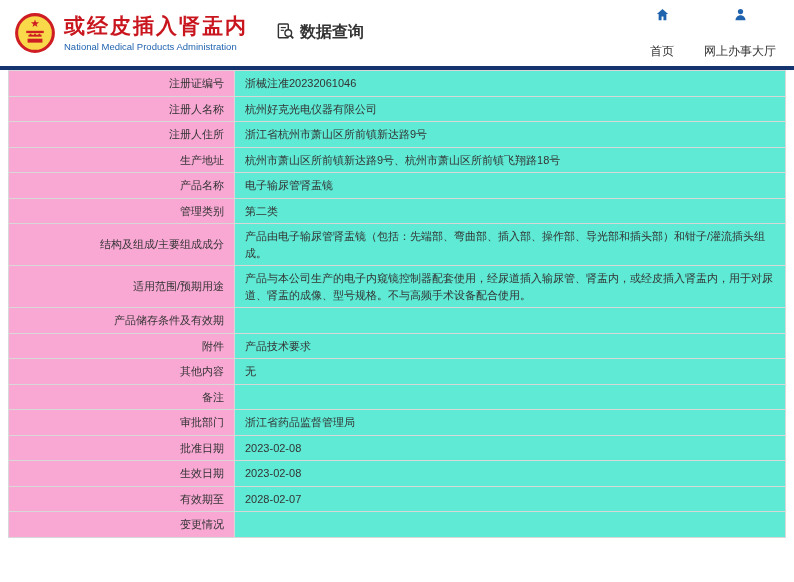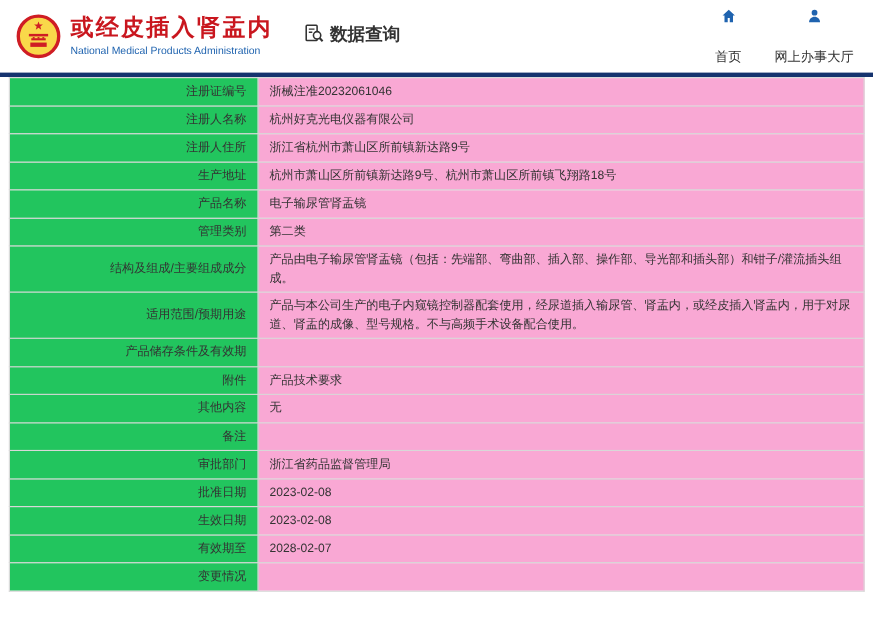--- a/index.html
+++ b/index.html
@@ -39,22 +39,22 @@
   .info-table {
     width: 778px; margin: 0 8px 6px 8px;
     border-collapse: collapse; table-layout: fixed;
   }
   .info-table td {
     border: 1px solid #d8d8d8;
     font-size: 11px; line-height: 1.5; color: #333;
     padding: 4px 10px; vertical-align: middle;
     word-break: break-all;
   }
-  .cell-label { width: 205px; text-align: right; background: #22c55e; }
-  .cell-value { text-align: left; background: #f9a8d4; }
+  .cell-label { width: 205px; text-align: right; background: #f9a8d4; }
+  .cell-value { text-align: left; background: #5eead4; }
 </style>
 </head>
 <body>
 
 <div>
 
   <header class="header">
     <div class="brand">
       <span class="emblem">
         <svg viewBox="0 0 48 48" aria-hidden="true">

